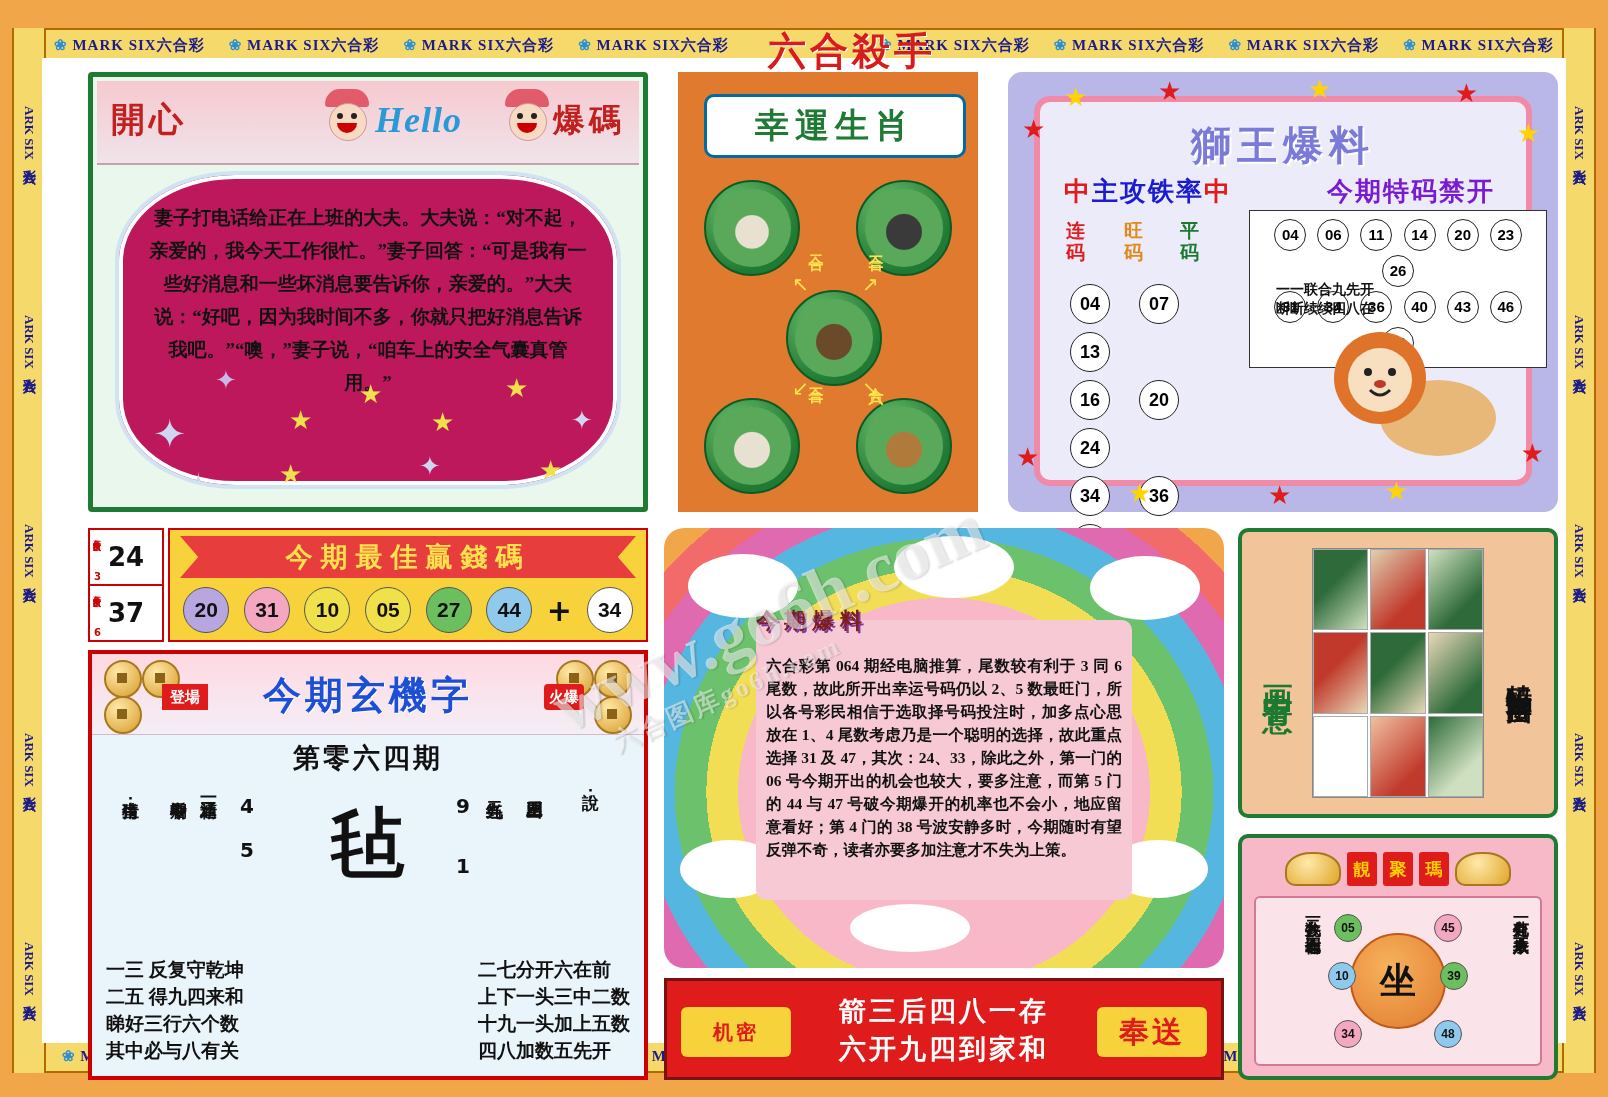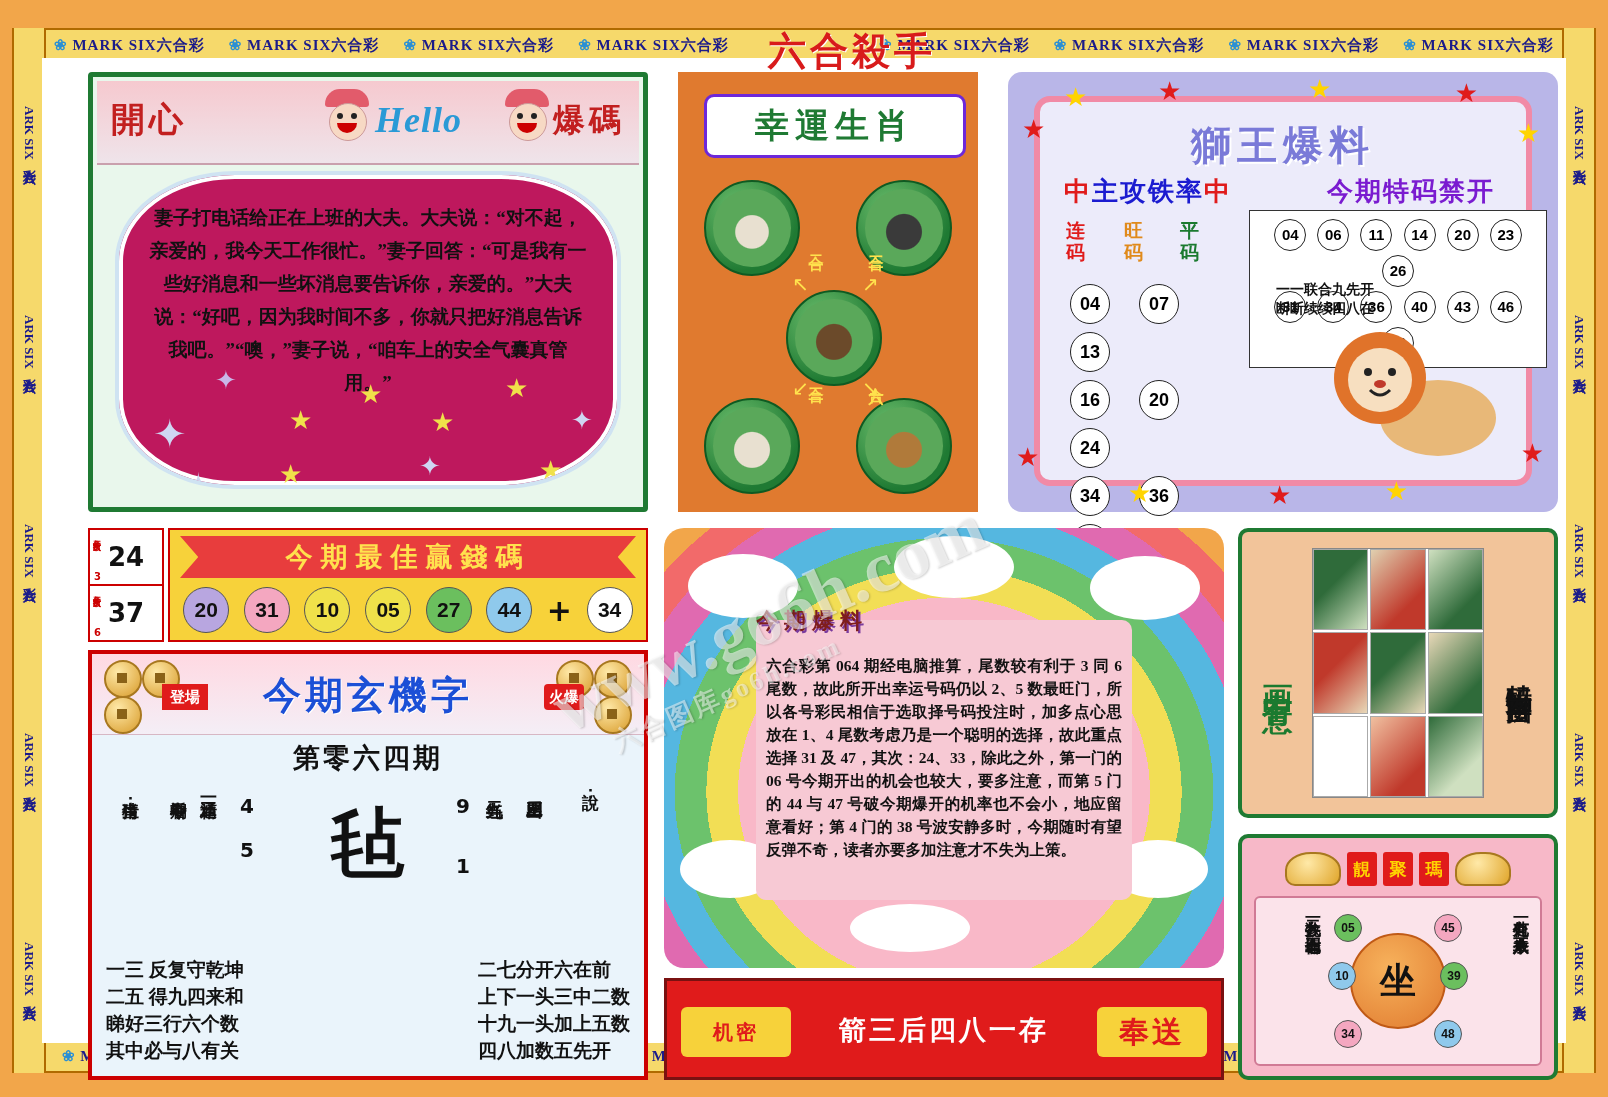--- a/index.html
+++ b/index.html
@@ -105,21 +105,21 @@
   }
   .star{position:absolute;color:#c9b7e8;font-size:26px;}
 
   
   #lucky{
     left:636px;top:14px;width:300px;height:440px;
     background:#e07a2f;border:4px solid #e07a2f;
   }
   #lucky .lz-title{
     position:absolute;left:22px;top:18px;width:256px;height:58px;
-    background:#fff;border:3px solid #6d28d9;border-radius:10px;
+    background:#fff;border:3px solid #0369a1;border-radius:10px;
     display:flex;align-items:center;justify-content:center;
     color:#1f7a33;font-size:34px;font-weight:bold;letter-spacing:6px;
     font-family:"Liberation Serif","DejaVu Serif",serif;
   }
   .zcircle{
     position:absolute;border-radius:50%;
     background:radial-gradient(circle at 35% 30%,#6dbf6d,#1f7a33 70%);
     border:2px solid #0f5a22;
   }
   .zc-anim{position:absolute;inset:8%;border-radius:50%;}
@@ -683,20 +683,21 @@
       <div class="center-card">
         <div class="ctitle">今期爆料</div>
         <div class="ctext">六合彩第 064 期经电脑推算，尾数较有利于 3 同 6 尾数，故此所开出幸运号码仍以 2、5 数最旺门，所以各号彩民相信于选取择号码投注时，加多点心思放在 1、4 尾数考虑乃是一个聪明的选择，故此重点选择 31 及 47，其次：24、33，除此之外，第一门的 06 号今期开出的机会也较大，要多注意，而第 5 门的 44 与 47 号破今期爆开的机率也不会小，地应留意看好；第 4 门的 38 号波安静多时，今期随时有望反弹不奇，读者亦要多加注意才不失为上策。</div>
       </div>
     </div>
 
     <div class="panel" id="secret">
       <div class="s-left">机密</div>
       <div class="s-mid">
         <span>箭三后四八一存</span>
+        <span>六开九四到家和</span>
       </div>
       <div class="s-right">奉送</div>
     </div>
 
     <div class="panel" id="puzzle">
       <div class="pz-left">
           <span>画中有意</span>
         </div>
       <div class="grid">
         <div class="cellimg" style="background:linear-gradient(135deg,#2f6b3a 40%,#cfe0c0)"></div>

